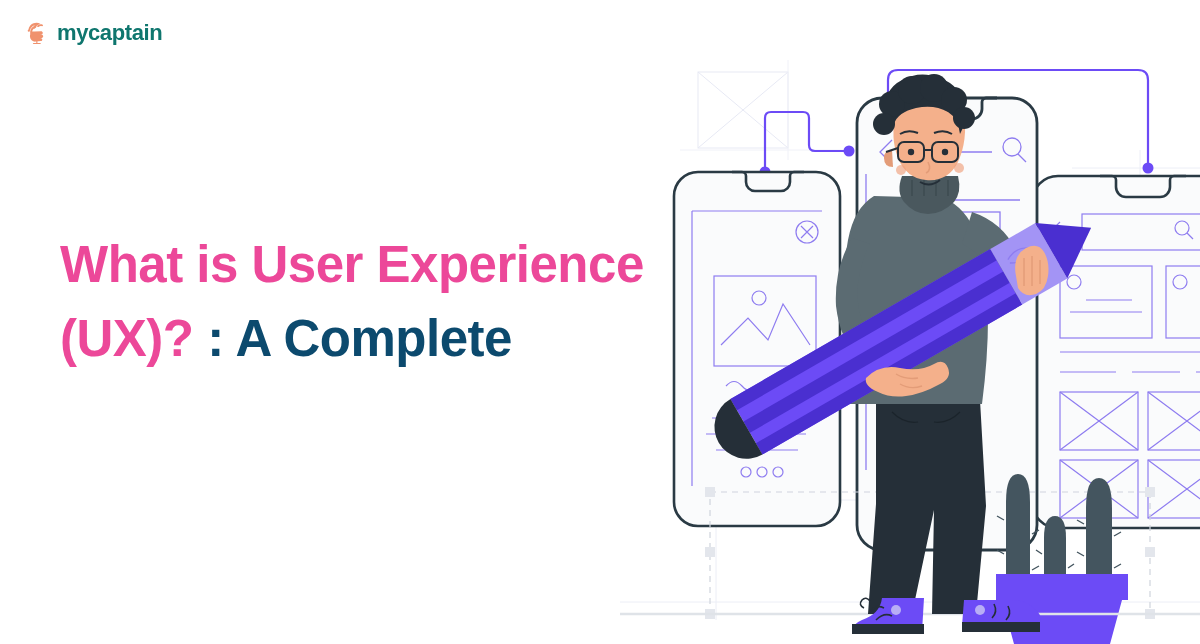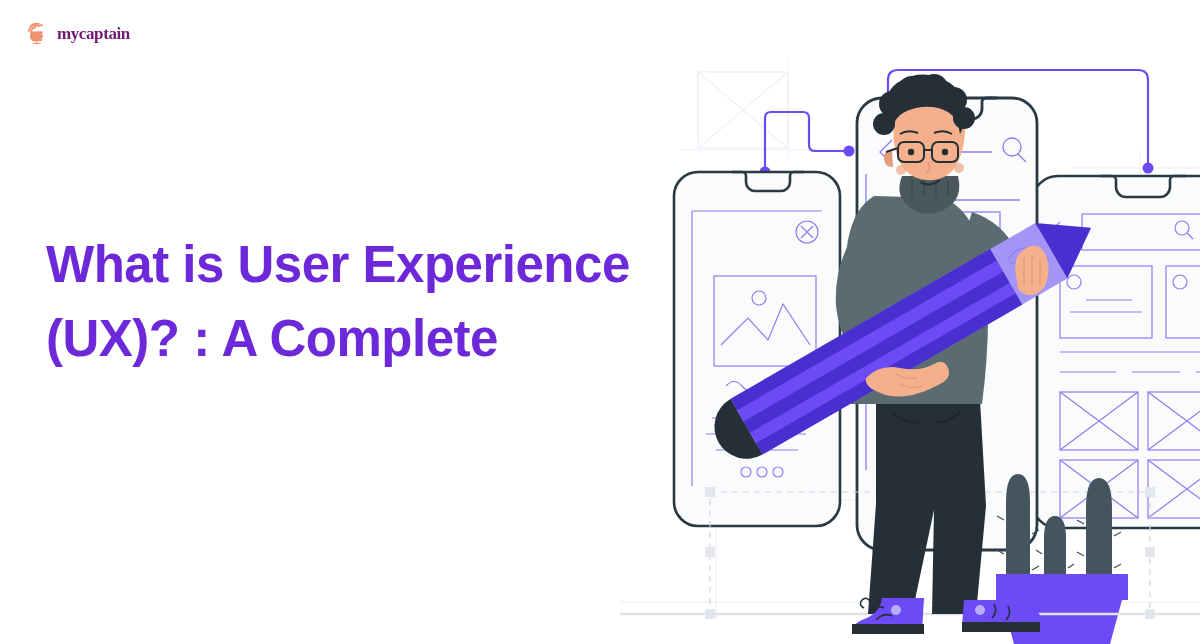--- a/index.html
+++ b/index.html
@@ -27,45 +27,45 @@
     align-items: center;
     gap: 7px;
     height: 34px;
   }
   .brand-mark {
     width: 26px;
     height: 26px;
     display: block;
   }
   .brand-word {
-    font-family: Liberation Serif, serif;
-    font-size: 17px;
+    font-family: Liberation Sans, sans-serif;
+    font-size: 22px;
     font-weight: 700;
     letter-spacing: -0.4px;
-    color: #701a75;
+    color: #0f766e;
     line-height: 1;
     white-space: nowrap;
   }
 
   
   .headline {
     position: absolute;
     left: 46px;
     top: 228px;
     width: 640px;
     font-family: "Liberation Sans", sans-serif;
     font-size: 51px;
     font-weight: 700;
     line-height: 1.46;
     letter-spacing: -0.5px;
     color: #26323c;
     margin: 0;
   }
-  .hl-accent { color: #6d28d9; }
-  .hl-dark   { color: #6d28d9; }
+  .hl-accent { color: #ec4899; margin-left: 14px; }
+  .hl-dark   { color: #0c4a6e; }
 
   
   .illus {
     position: absolute;
     left: 620px;
     top: 0;
     width: 580px;
     height: 644px;
   }
   .illus svg { display: block; width: 100%; height: 100%; }

